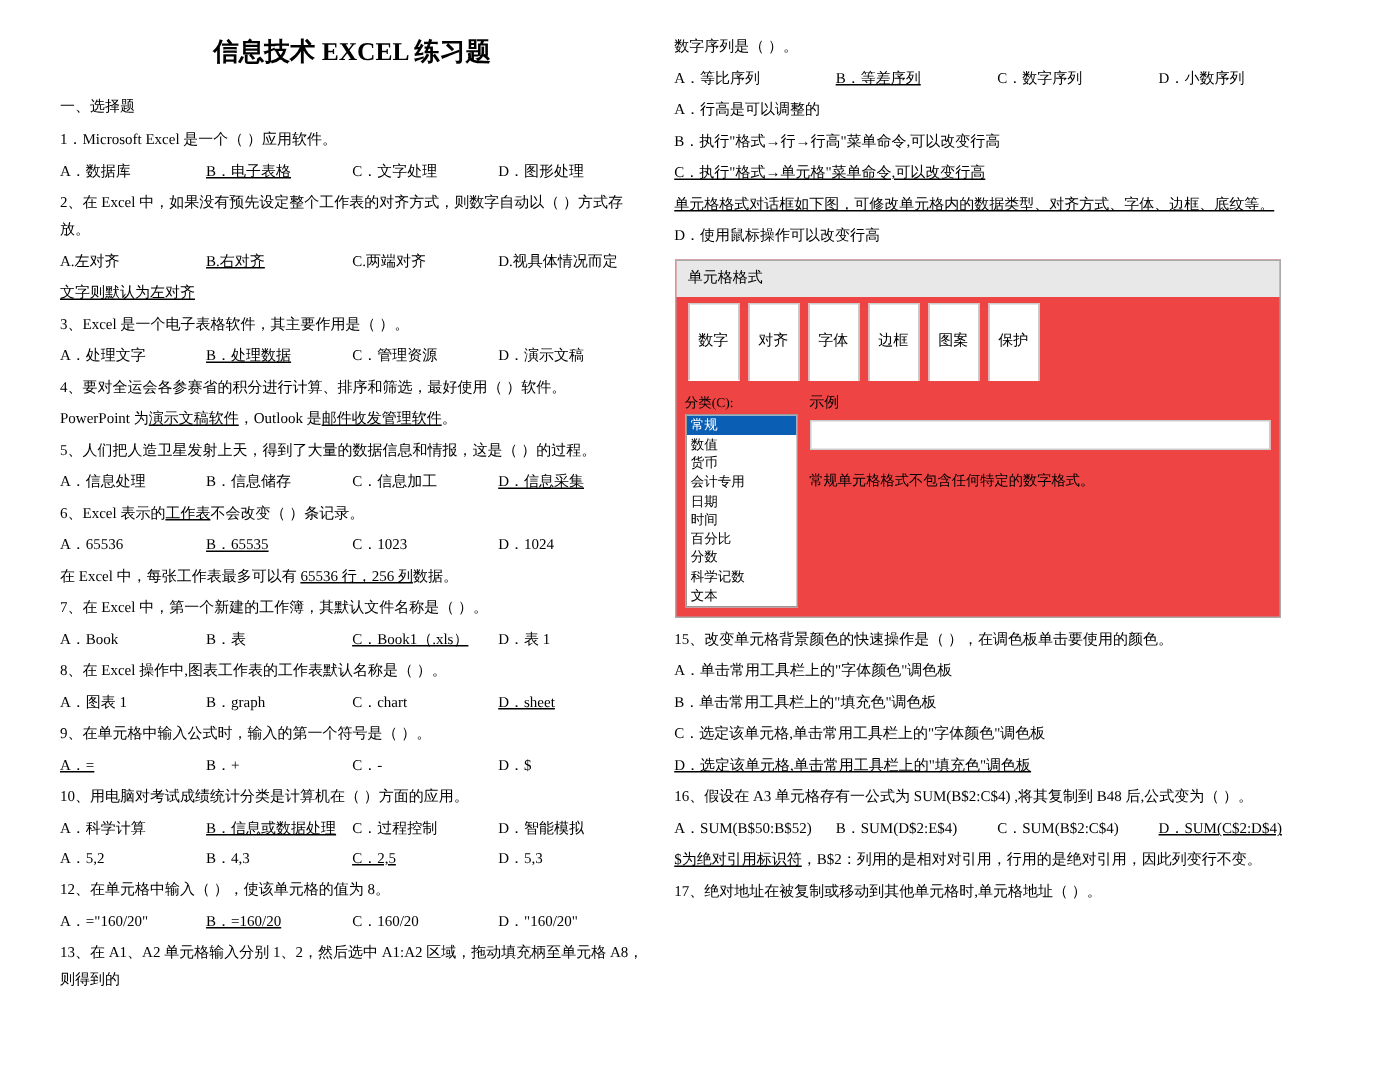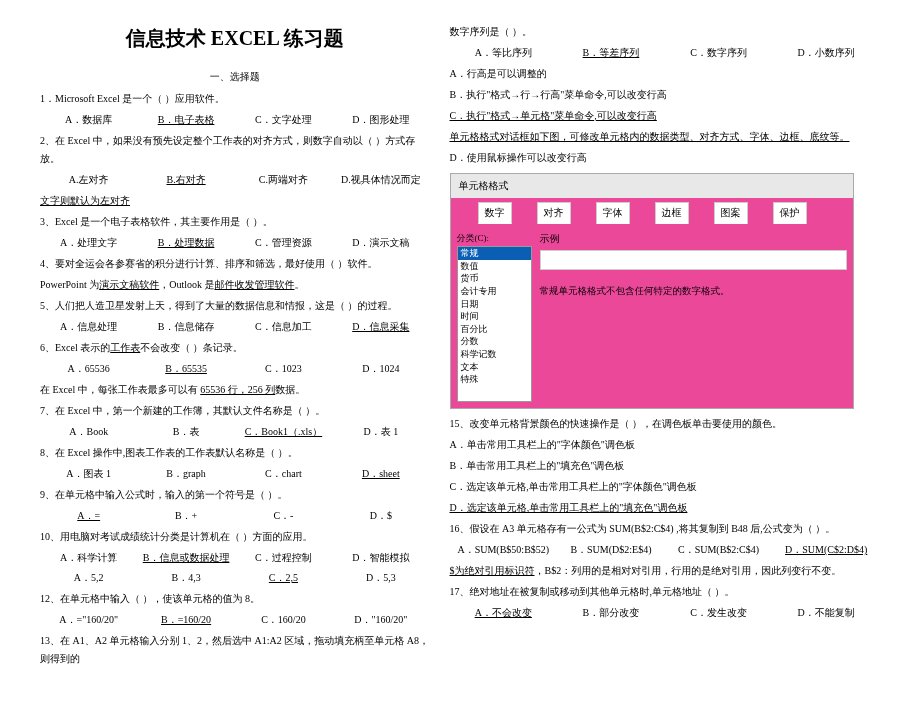--- a/index.html
+++ b/index.html
@@ -15,80 +15,77 @@
       padding: 20px 30px;
     }
     .col {
       flex: 1;
       padding: 0 10px;
     }
     .col1 { flex: 0.95; }
     .col2 { flex: 1.05; }
     .title {
       text-align: center;
-      font-size: 20px;
+      font-size: 17px;
       font-weight: bold;
       margin-bottom: 12px;
     }
     .section-h {
       margin: 4px 0;
-      text-align: center;
     }
     .q {
       margin: 3px 0;
       line-height: 1.8;
     }
     .opts {
       display: flex;
       margin: 2px 0;
-      text-align: center;
     }
     .opts span {
       flex: 1;
       white-space: nowrap;
     }
     .u { text-decoration: underline; }
     .dialog {
       border: 1px solid #aaa;
-      background: #ec4899;
+      background: #ef4444;
       width: 94%;
       margin: 6px 0;
       font-family: "Microsoft YaHei", sans-serif;
     }
     .dlg-title {
       background: #e8e8e8;
       padding: 3px 8px;
       font-size: 10px;
     }
     .dlg-body {
       display: flex;
       padding: 6px;
     }
     .tabs {
       display: flex;
       gap: 6px;
       padding: 4px 8px 0;
       font-size: 10px;
     }
     .tab {
-      padding: 1px 6px;
+      padding: 16px 6px;
       border: 1px solid #ccc;
       border-bottom: none;
       background: #fff;
       font-size: 10px;
-      margin-left: 19px;
     }
     .tab.active {
       border-bottom: 1px solid #fff;
     }
     .cat-list {
       border: 1px solid #999;
       background: #fff;
       width: 75px;
-      height: 156px;
+      height: 129px;
       font-size: 9px;
       overflow: hidden;
     }
     .cat-list div { padding: 0 3px; line-height: 1.4; }
     .cat-list .sel { background: #0a5fb4; color: #fff; }
     .sample {
       flex: 1;
       margin-left: 8px;
       font-size: 10px;
     }
@@ -257,19 +254,13 @@
   <div class="opts">
     <span>A．SUM(B$50:B$52)</span>
     <span>B．SUM(D$2:E$4)</span>
     <span>C．SUM(B$2:C$4)</span>
     <span class="u">D．SUM(C$2:D$4)</span>
   </div>
   <div class="q">
     <span class="u">$为绝对引用标识符</span><span>，B$2：列用的是相对对引用，行用的是绝对引用，因此列变行不变。</span>
   </div>
   <div class="q">17、绝对地址在被复制或移动到其他单元格时,单元格地址（   ）。</div>
-  <div class="opts">
-    <span class="u">A．不会改变</span>
-    <span>B．部分改变</span>
-    <span>C．发生改变</span>
-    <span>D．不能复制</span>
-  </div>
 </div>
 
 </body></html>

